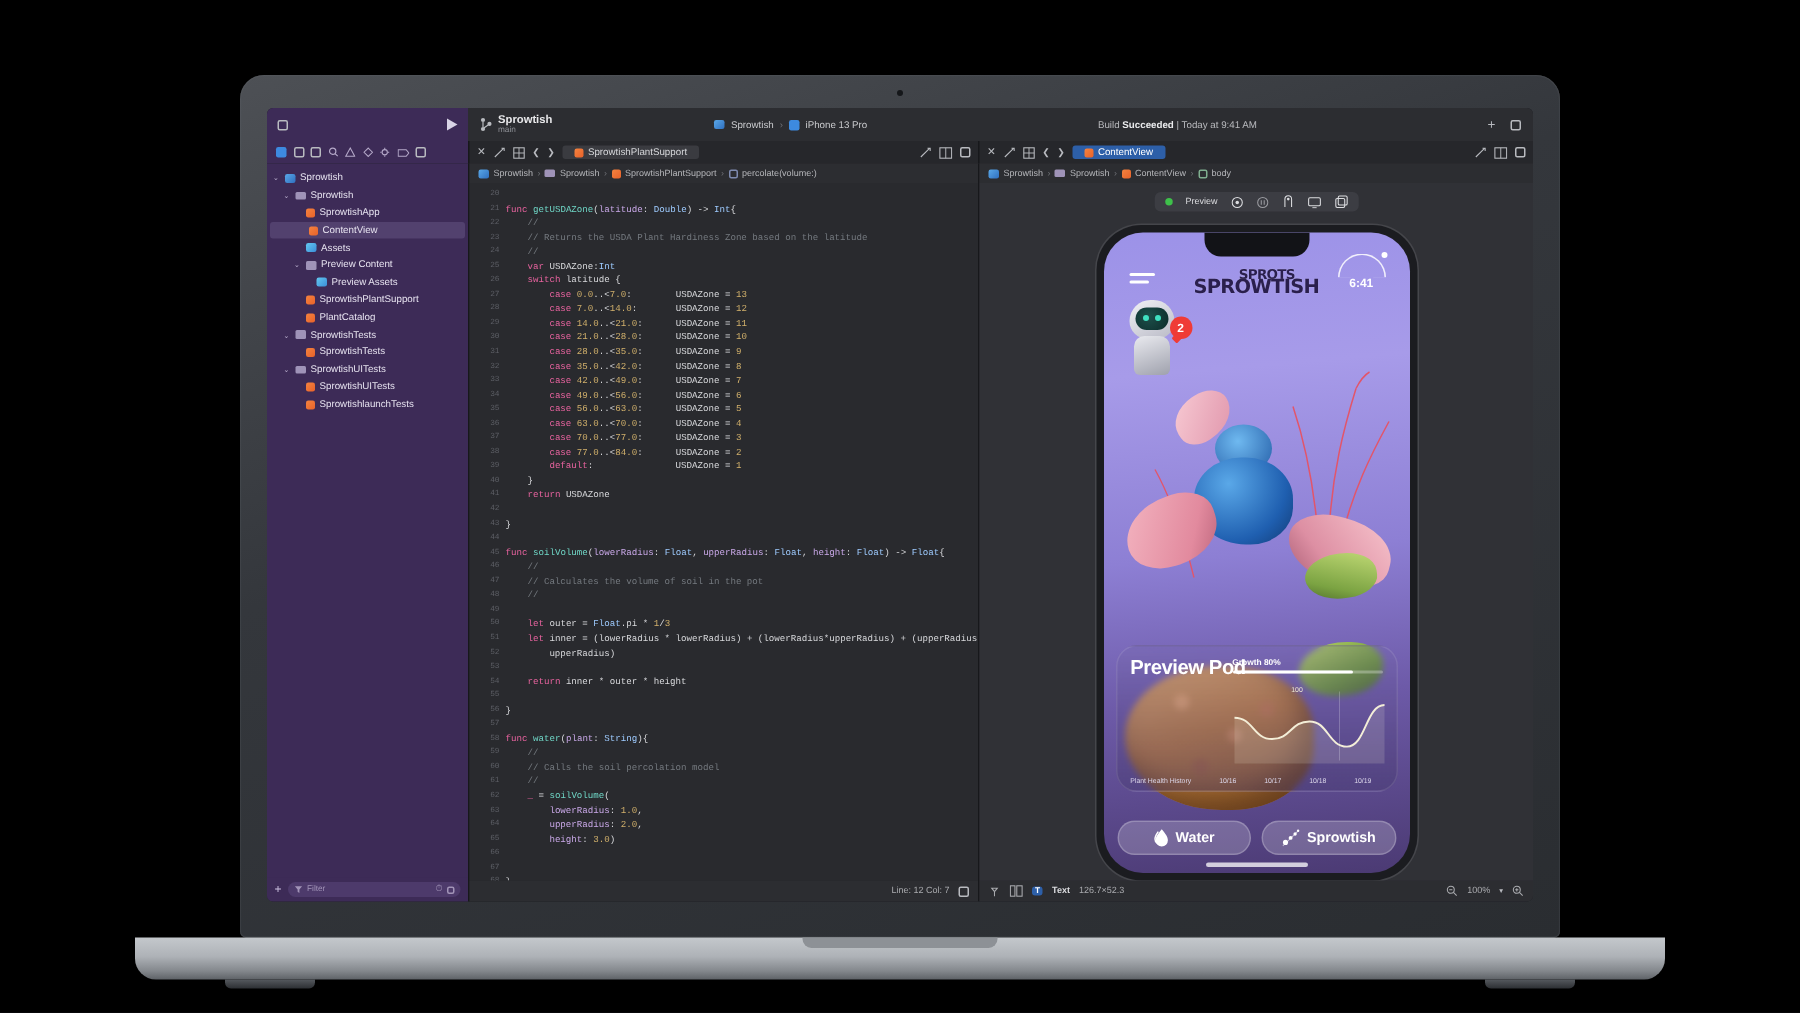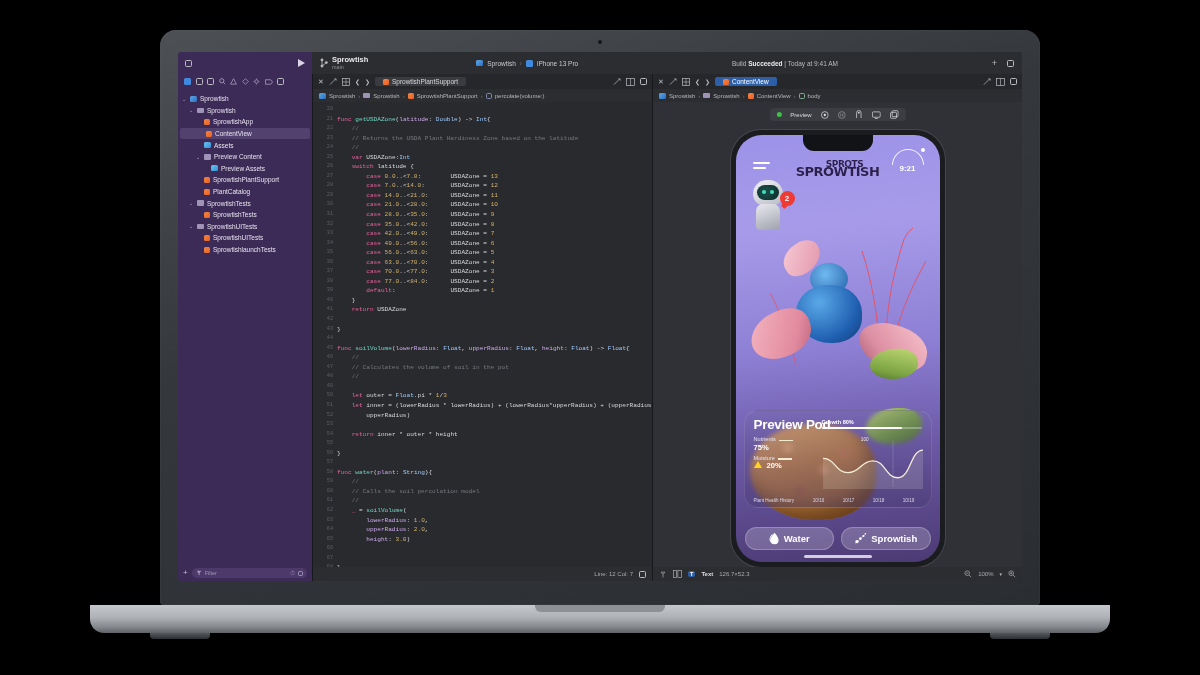--- a/index.html
+++ b/index.html
@@ -3,21 +3,21 @@
 <meta charset="utf-8">
 <style>
   * { box-sizing: border-box; }
   html, body {
     margin: 0; padding: 0;
     width: 1200px; height: 675px;
     background: #000;
     font-family: "Liberation Sans", sans-serif;
     overflow: hidden;
   }
-  #stage { position: relative; width: 1200px; height: 572px; background: #000; }
+  #stage { position: relative; width: 1200px; height: 572px; background: #000; margin-top: 20px; }
 
   
   .laptop-lid {
     position: absolute; left: 160px; top: 30px; width: 880px; height: 575px;
     background: linear-gradient(160deg, #4d5055 0%, #34373c 40%, #2a2d31 100%);
     border-radius: 16px 16px 4px 4px;
     padding: 22px 18px 24px 18px;
     box-shadow: 0 0 1px #6a6e74 inset;
   }
   .lid-cam {
@@ -728,21 +728,21 @@
                 <rect x=".8" y="2.6" width="6.6" height="6.6" rx="1" stroke="#dcdde0" stroke-width=".8" fill="none"></rect>
               </svg>
             </div>
 
             <div class="phone">
               <div class="phone-screen">
                 <div class="notch"></div>
 
                 <div class="ph-status">
                   <div class="ring-arc"></div>
-                  <div class="ph-time">9:21</div>
+                  <div class="ph-time">6:41</div>
                 </div>
 
                 <div class="ph-burger">
                   <span></span>
                   <span></span>
                 </div>
 
                 <div class="ph-logo">
                   <span class="l1">SPROTS</span>
                   <span class="l2">SPROWTISH</span>
@@ -776,35 +776,20 @@
                     </div>
                   </div>
 
                   <svg class="chart-svg" width="108" height="56" viewBox="0 0 108 56">
                     <path id="chart-path" d="M4 21.439999999999998 C16.5 21.439999999999998 16.5 35.72 29 35.72 C41.5 35.72 41.5 23.96 54 23.96 C66.5 23.96 66.5 40.76 79 40.76 C91.5 40.76 91.5 13.04 104 13.04" stroke="#f4efd8" stroke-width="1.3" fill="none"></path>
                     <path id="chart-fill" d="M4 21.439999999999998 C16.5 21.439999999999998 16.5 35.72 29 35.72 C41.5 35.72 41.5 23.96 54 23.96 C66.5 23.96 66.5 40.76 79 40.76 C91.5 40.76 91.5 13.04 104 13.04 L104 52 L4 52 Z" fill="rgba(244,239,216,.16)"></path>
                     <path d="M74 4 V50" stroke="rgba(255,255,255,.25)" stroke-width=".6"></path>
                   </svg>
                   <div class="axis-100">100</div>
 
-                  <div class="metrics">
-                    <div class="metric-row">
-                      <span class="m-name">Nutrients</span>
-                      <span class="m-dash"></span>
-                    </div>
-                    <div class="m-val">75%</div>
-                    <div class="metric-row" style="margin-top:3px">
-                      <span class="m-name">Moisture</span>
-                      <span class="m-dash"></span>
-                    </div>
-                    <div class="metric-row">
-                      <span class="warn-tri"></span>
-                      <span class="m-val">20%</span>
-                    </div>
-                  </div>
 
                   <div class="hist-row">
                     <span class="lab">Plant Health History</span>
                     <span class="dt">10/16</span>
                     <span class="dt">10/17</span>
                     <span class="dt">10/18</span>
                     <span class="dt">10/19</span>
                   </div>
                 </div>
 

